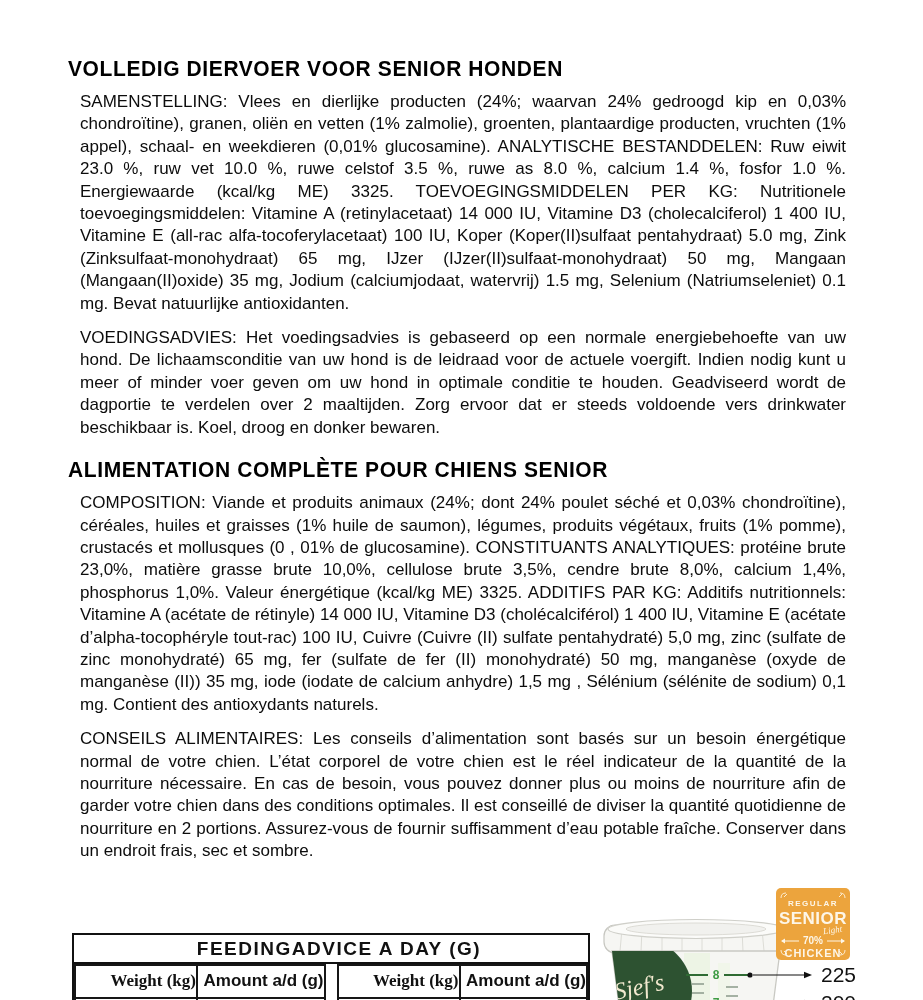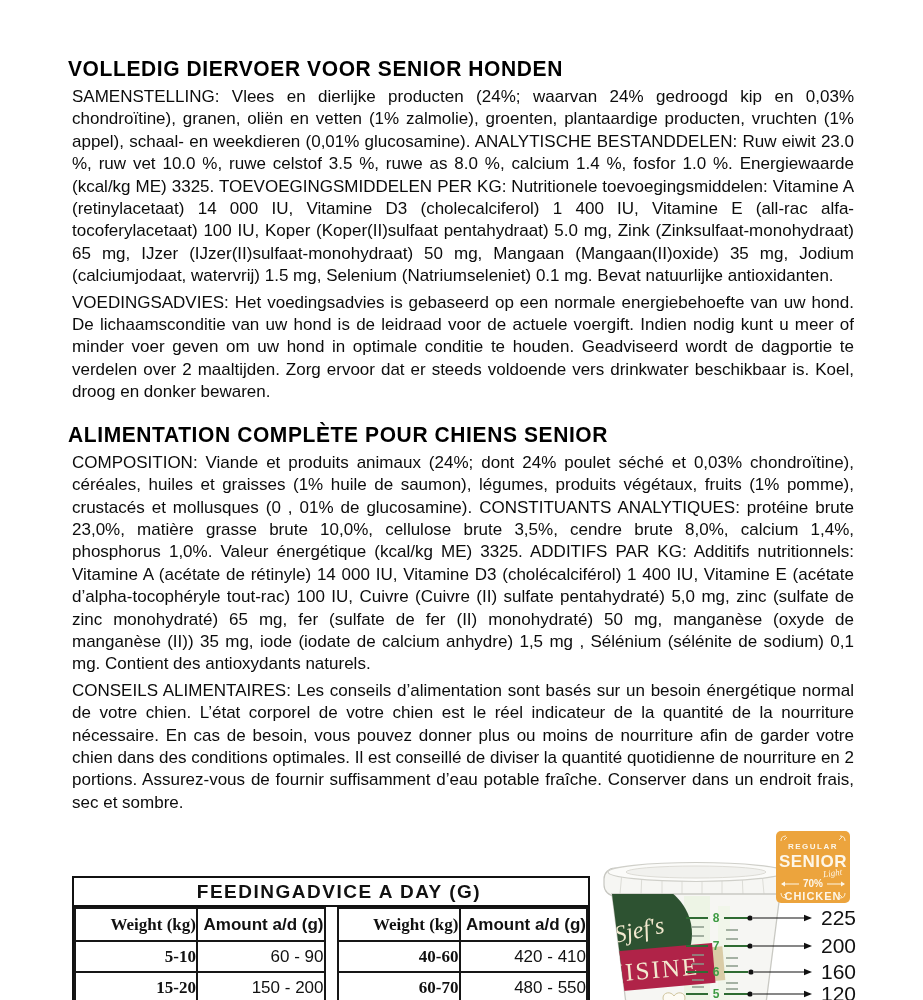--- a/index.html
+++ b/index.html
@@ -9,21 +9,21 @@
     -webkit-font-smoothing:antialiased;
   }
   .content{position:absolute;left:68px;top:55px;width:790px;}
   h1,h2{
     font-size:21px;font-weight:900;letter-spacing:.6px;margin:0 0 7px 0;
     font-family:"Liberation Sans",sans-serif;color:#000;
     transform:scaleY(1.08);transform-origin:left top;
   }
   h2{margin-top:17px;}
   p.body-text{
-    font-size:17px;line-height:22.4px;text-align:justify;margin:4px;color:#0c0c0c;
+    font-size:17px;line-height:22.4px;text-align:justify;margin:12px;color:#0c0c0c;
   }
   .bottom{position:relative;height:340px;width:855px;}
   
   .feed-table{
     position:absolute;left:4px;top:58px;width:518px;
     border:2.5px solid #111;background:#fff;box-sizing:border-box;
   }
   .ft-title{
     font-weight:900;font-size:19px;letter-spacing:1.5px;text-align:center;
     padding:3px 0 2px 16px;border-bottom:2px solid #111;transform-origin:center top;

